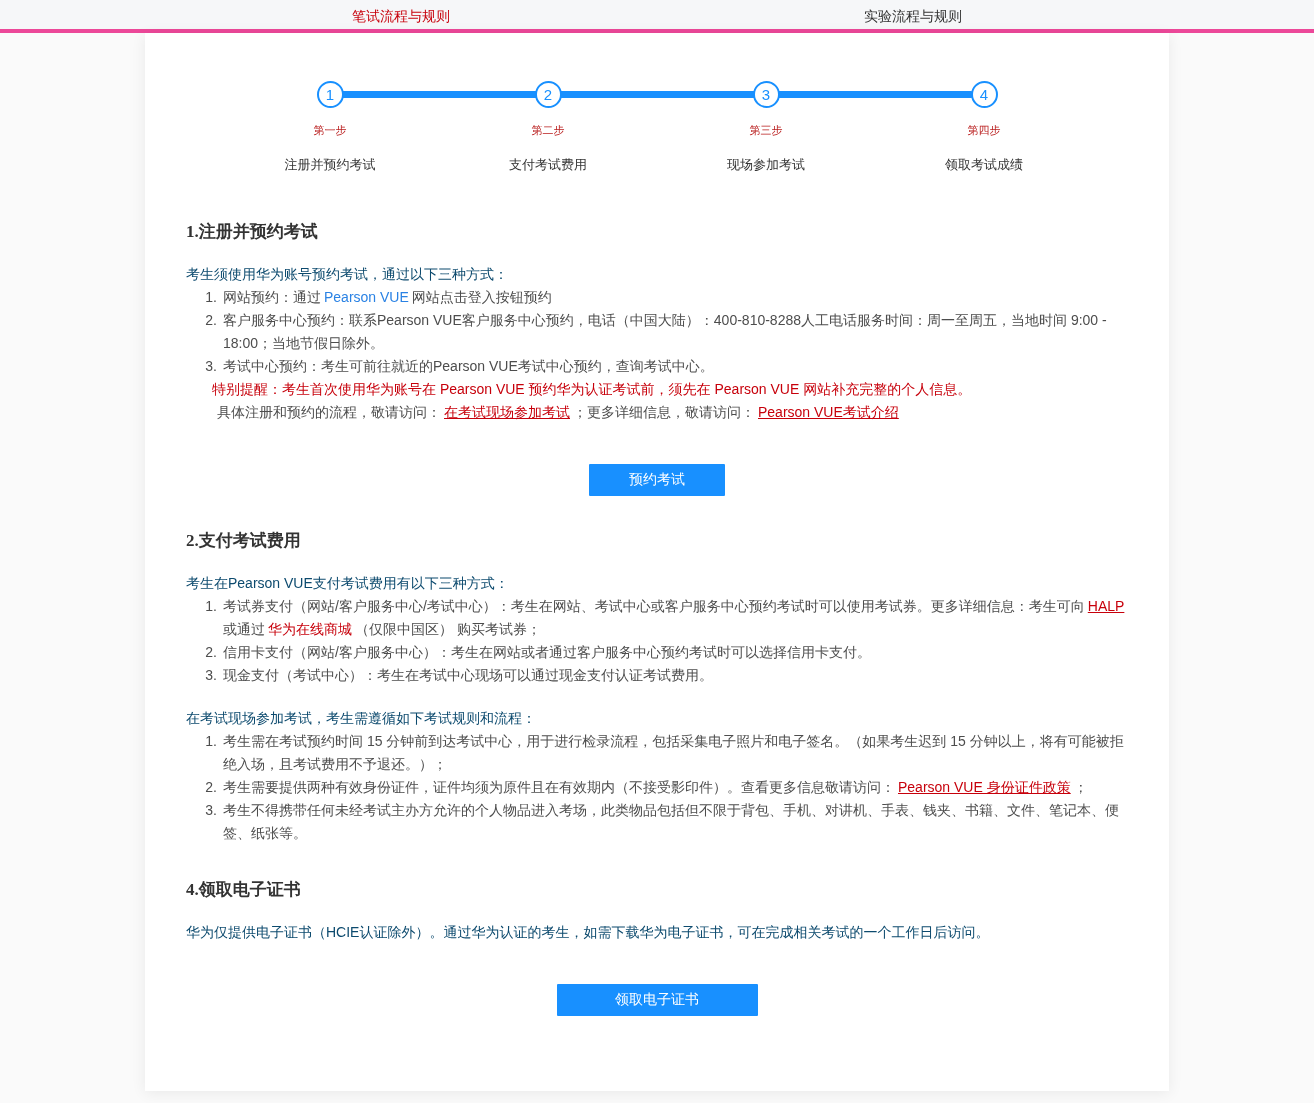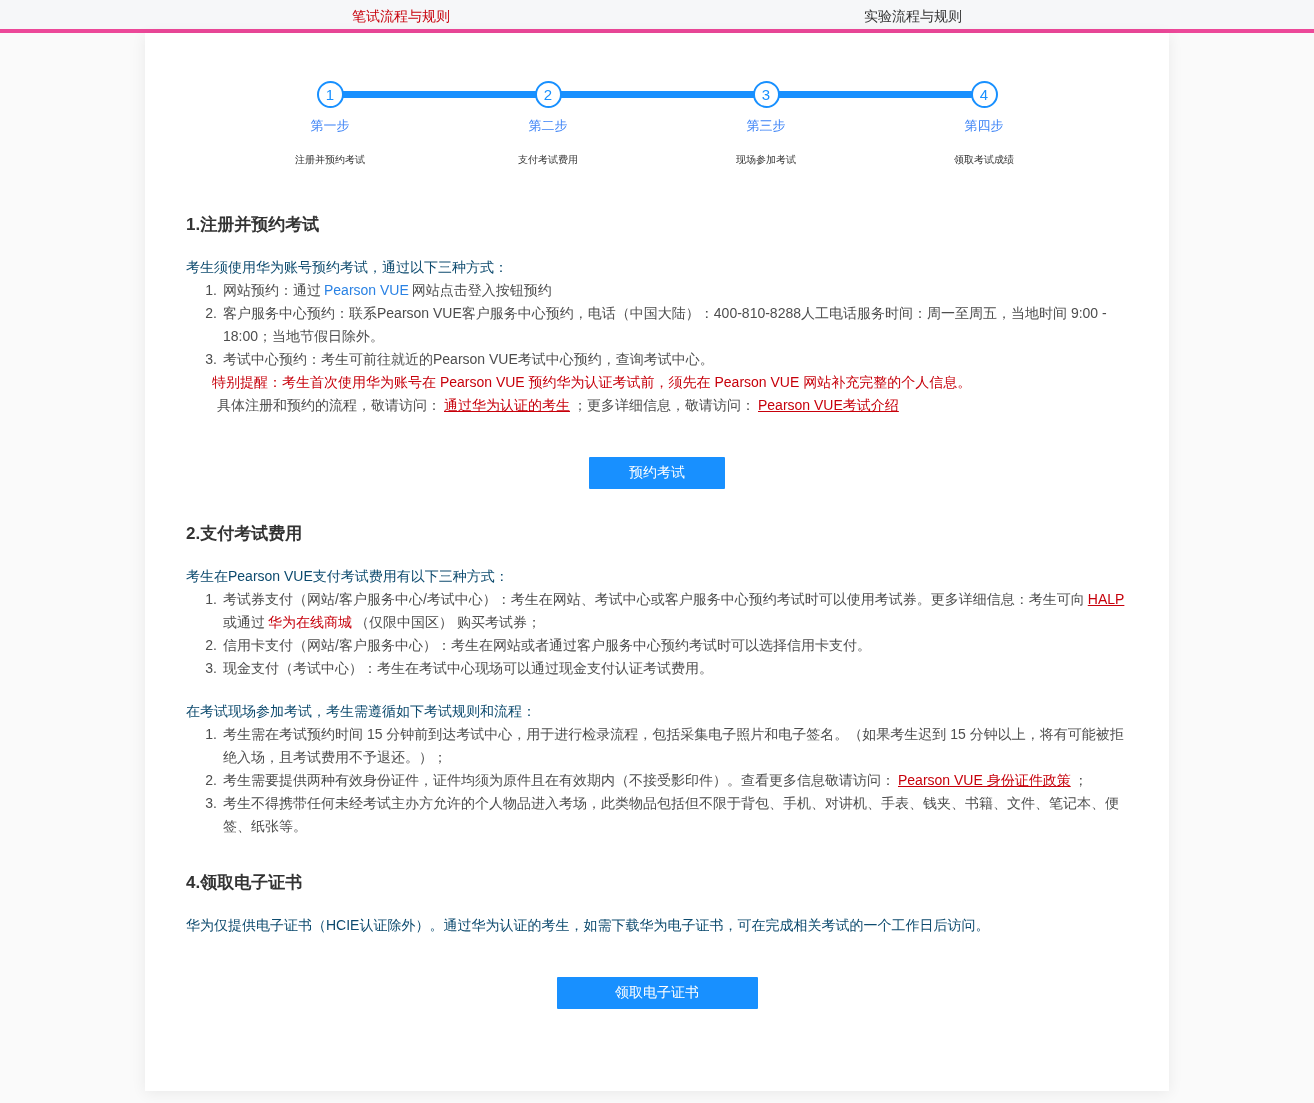--- a/index.html
+++ b/index.html
@@ -41,27 +41,28 @@
     top: 10px; left: 154px; right: 154px; z-index: 0;
   }
   .steps { display: flex; position: relative; }
   .step { flex: 1; text-align: center; }
   .step-circle {
     width: 27px; height: 27px; margin: 0 auto; border-radius: 50%;
     background: #fff; border: 2px solid #1890ff; color: #1890ff;
     font-size: 15px; line-height: 23px; text-align: center;
     position: relative; z-index: 1;
   }
-  .step-label { margin-top: 9px; font-size: 13px; color: #3b82f6; }
-  .step-title { margin-top: 18px; font-size: 10px; color: #333; }
+  .step-label { margin-top: 15px; font-size: 11px; color: #b91c1c; }
+  .step-title { margin-top: 18px; font-size: 13px; color: #333; }
 
   
   .section-h {
     font-size: 17px; font-weight: bold; color: #333;
     margin-top: 46px;
+    font-family: Liberation Serif, serif;
   }
   .section-h.tight { margin-top: 33px; }
   .para {
     font-size: 14px; color: #0c4a6e; line-height: 23px; margin-top: 20px;
   }
   .olist { margin-top: 0; }
   .li { display: flex; font-size: 14px; color: #4d4d4d; line-height: 23px; }
   .li .num { width: 14px; text-align: right; margin-left: 17px; flex: none; }
   .li .li-text { flex: 1; padding-left: 6px; }
   .note-red {
@@ -136,21 +137,21 @@
           <span class="num">2.</span>
           <div class="li-text">客户服务中心预约：联系Pearson VUE客户服务中心预约，电话（中国大陆）：400-810-8288人工电话服务时间：周一至周五，当地时间 9:00 - 18:00；当地节假日除外。</div>
         </div>
         <div class="li">
           <span class="num">3.</span>
           <div class="li-text">考试中心预约：考生可前往就近的Pearson VUE考试中心预约，查询考试中心。</div>
         </div>
       </div>
       <div class="note-red">特别提醒：考生首次使用华为账号在 Pearson VUE 预约华为认证考试前，须先在 Pearson VUE 网站补充完整的个人信息。</div>
       <div class="note-links">
-        <span>具体注册和预约的流程，敬请访问：</span><a class="link-red">通过华为认证的考生</a><span>；更多详细信息，敬请访问：</span><a class="link-red">Pearson VUE考试介绍</a>
+        <span>具体注册和预约的流程，敬请访问：</span><a class="link-red">在考试现场参加考试</a><span>；更多详细信息，敬请访问：</span><a class="link-red">Pearson VUE考试介绍</a>
       </div>
       <button class="btn btn-book">预约考试</button>
     </div>
 
     <div>
       <div class="section-h tight">2.支付考试费用</div>
       <div class="para">考生在Pearson VUE支付考试费用有以下三种方式：</div>
       <div class="olist">
         <div class="li">
           <span class="num">1.</span>

